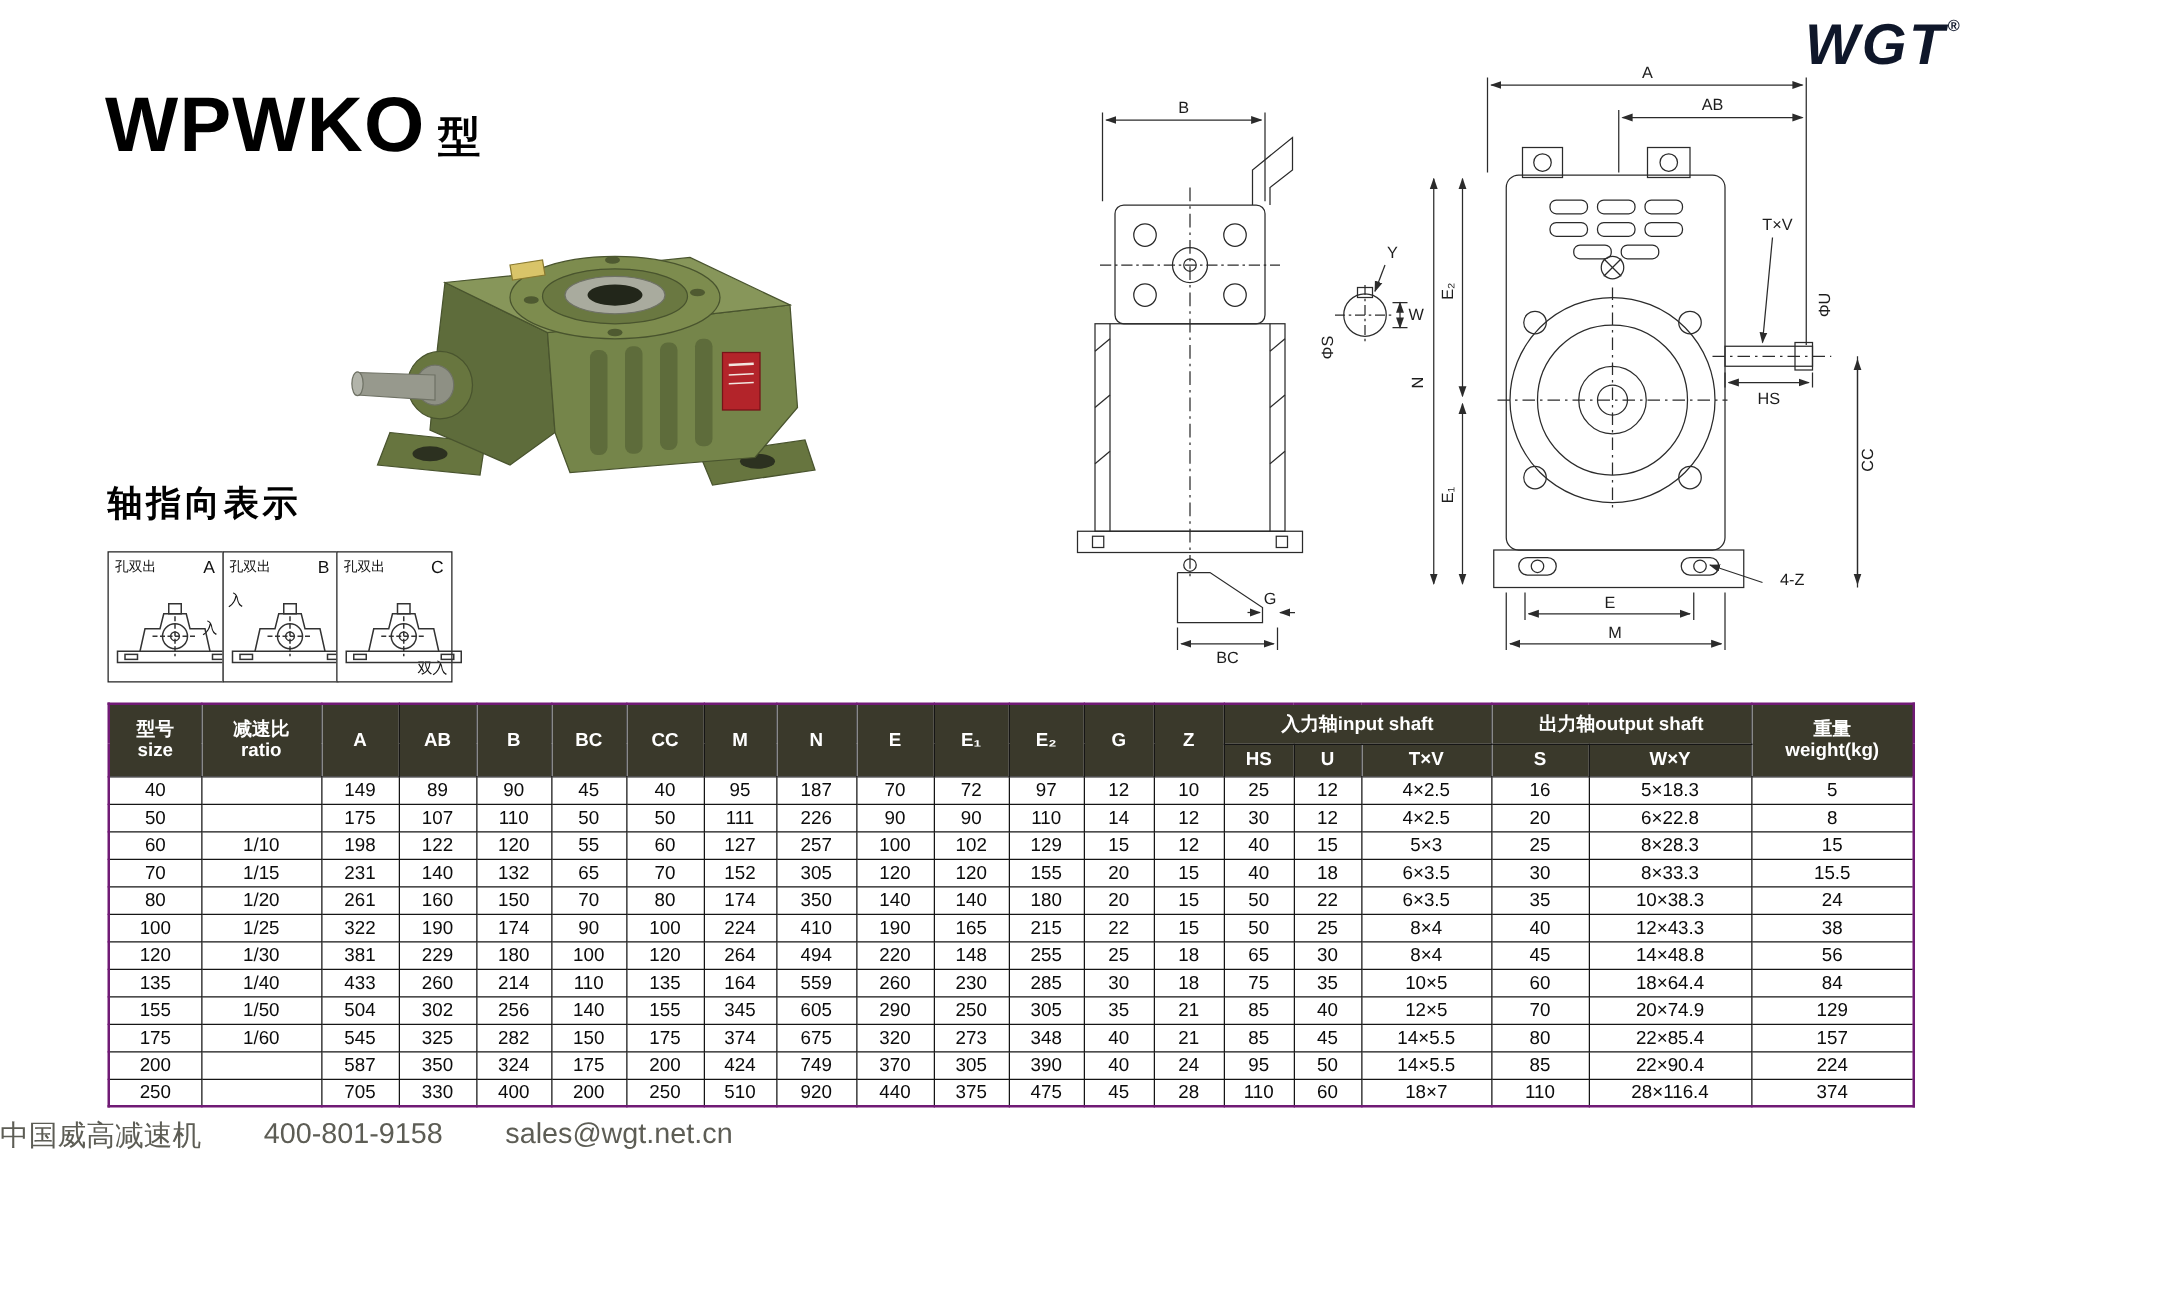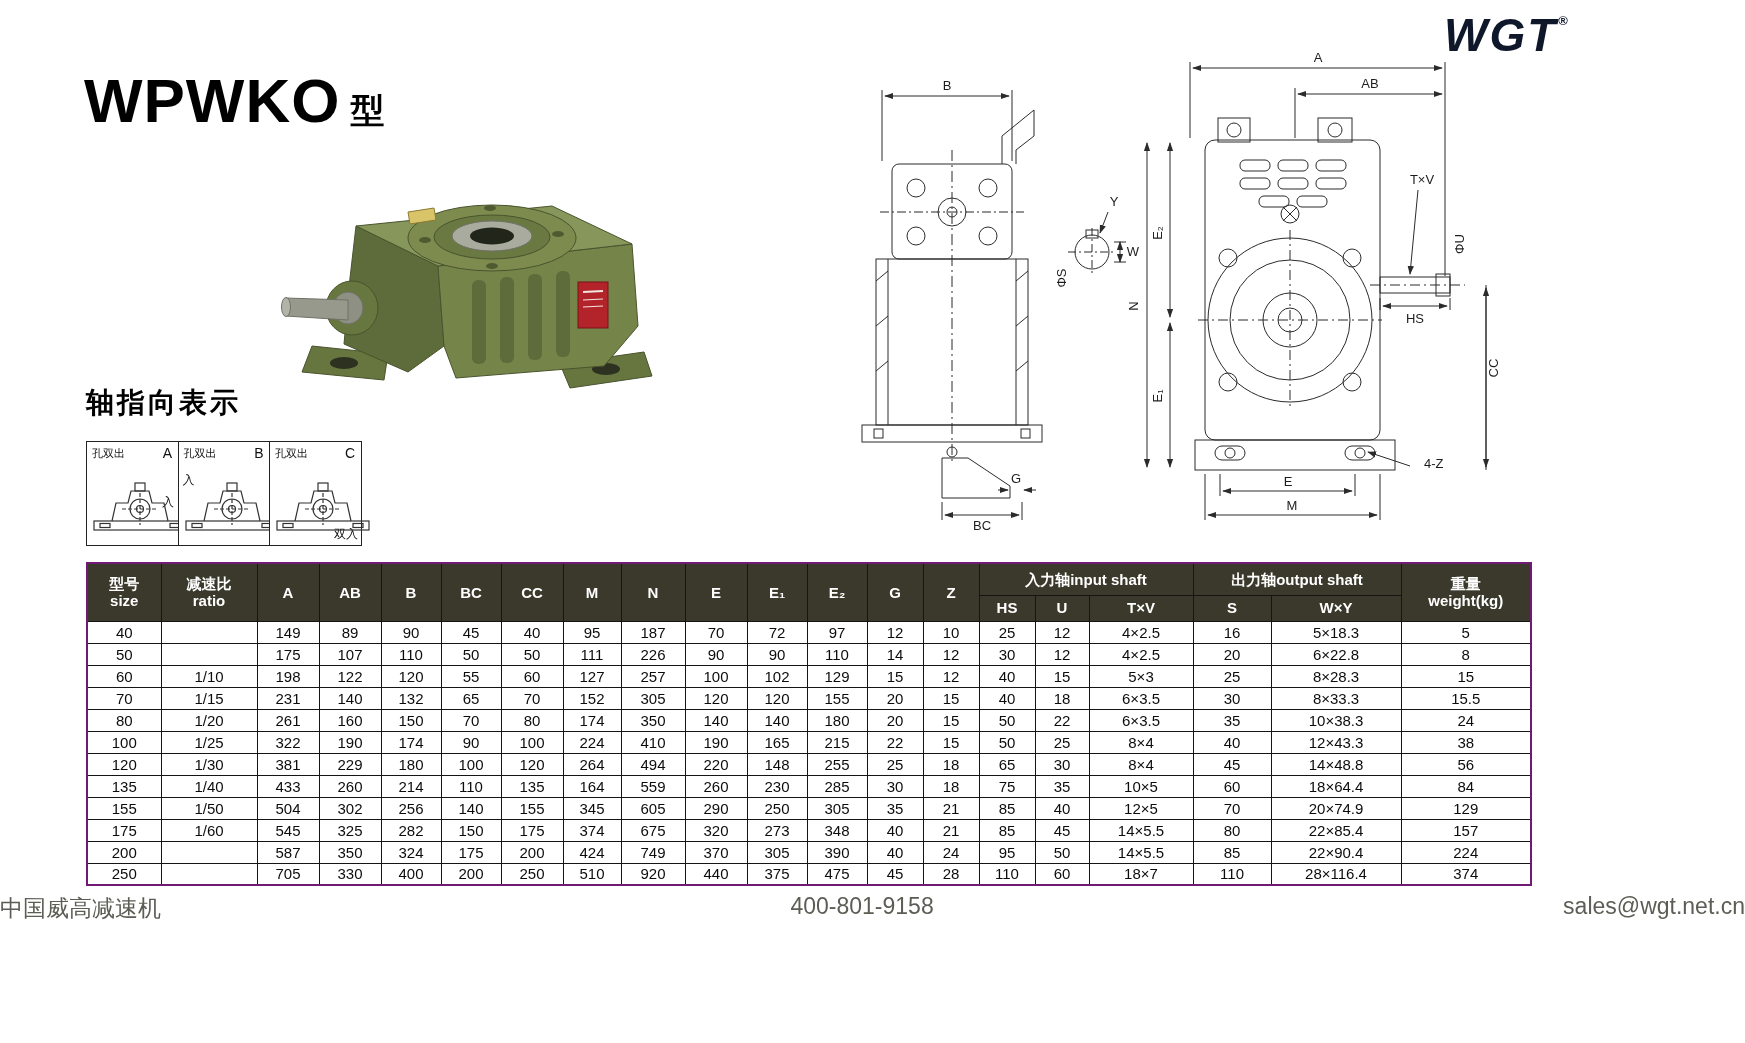--- a/index.html
+++ b/index.html
@@ -35,21 +35,21 @@
   .sd-entry.pos-c { right: 3px; bottom: 2px; }
   .sd-svg { position: absolute; left: 1px; bottom: 6px; }
   
   .spec-table { position: absolute; left: 86px; top: 562px; width: 1444px; border-collapse: collapse; table-layout: fixed; border: 2px solid #701a75; }
   .spec-table th, .spec-table td { border: 1px solid #151515; text-align: center; vertical-align: middle; white-space: nowrap; overflow: hidden; }
   .spec-table thead th { background: #3a392b; color: #ffffff; font-weight: bold; font-size: 15px; line-height: 1.15; }
   .spec-table thead tr:nth-child(1) th { height: 32px; }
   .spec-table thead tr:nth-child(2) th { height: 26px; }
   .spec-table tbody td { font-size: 15px; height: 22px; color: #0c0c0c; background: #fff; }
   
-  .footer { position: absolute; left: 0; top: 893px; width: 100%; display: flex; justify-content: space-between; gap: 50px; font-size: 23px; color: #5d5d55; }
+  .footer { position: absolute; left: 0; top: 893px; width: 100%; display: flex; justify-content: flex-start; gap: 50px; font-size: 23px; color: #5d5d55; }
 </style>
 </head>
 <body>
 
 <div class="page">
 
   <div class="brand-title">
     <span class="main">WPWKO</span><span class="suffix">型</span>
   </div>
 

